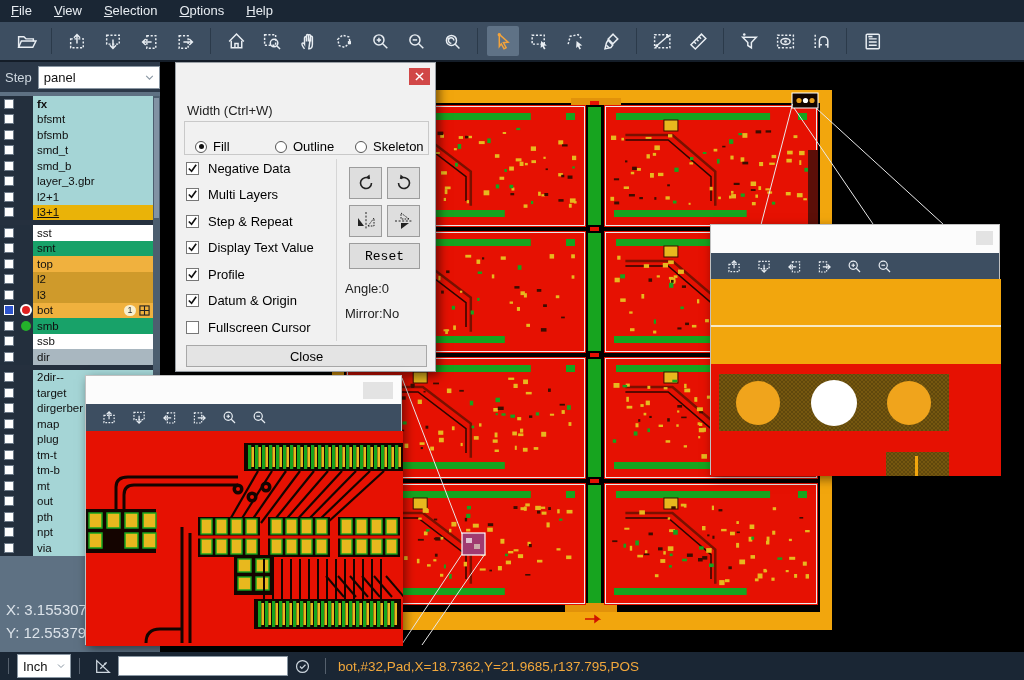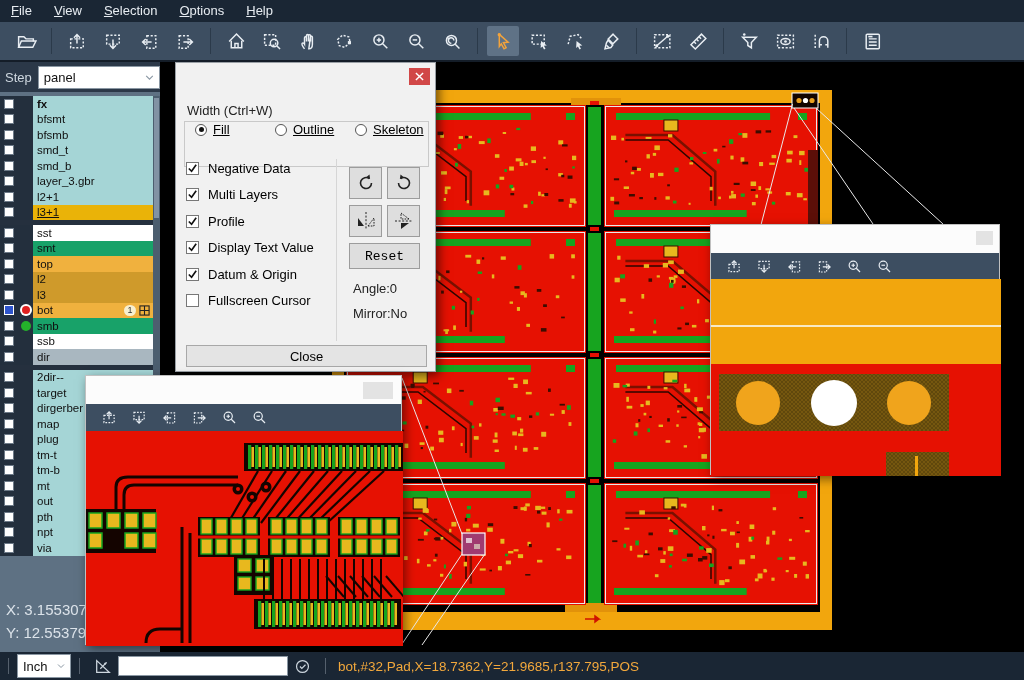--- a/index.html
+++ b/index.html
@@ -56,38 +56,38 @@
   .canvas svg { display:block; }
 
   
   .dialog { position:absolute; left:175px; top:62px; width:261px; height:310px; background:#f1f1f1;
             border:1px solid #9aa0a6; box-shadow:3px 4px 10px rgba(0,0,0,.55); z-index:6; font-size:13px; }
   .dlg-title { height:28px; background:#fdfdfd; border-bottom:1px solid #e3e3e3; display:flex; align-items:center; }
   .dlg-title .t { color:#222; padding-left:12px; }
   .dlg-close { position:absolute; right:5px; top:5px; width:21px; height:17px; background:#d14747;
                color:#fff; font-size:10px; display:flex; align-items:center; justify-content:center; }
   .dlg-wlabel { position:absolute; left:11px; top:40px; color:#222; }
-  .radio-box { position:absolute; left:8px; top:58px; width:245px; height:46px; border:1px solid #c9c9c9;
-               display:flex; align-items:flex-start;text-decoration:underline; }
+  .radio-box { position:absolute; left:8px; top:58px; width:245px; height:34px; border:1px solid #c9c9c9;
+               display:flex; align-items:flex-end; }
   .radio-item { display:flex; align-items:center; margin-left:10px; width:70px; }
   .rdo { width:12px; height:12px; border:1px solid #555; border-radius:50%; background:#fff;
          margin-right:6px; position:relative; flex:none; }
   .rdo.sel::after { content:""; position:absolute; left:2.5px; top:2.5px; width:5px; height:5px;
                     border-radius:50%; background:#111; }
   #dlg-checks { position:absolute; left:10px; top:92px; width:150px; }
   .chk-item { display:flex; align-items:center; height:26.5px; }
   .chk { width:13px; height:13px; background:#fff; border:1px solid #777; margin-right:9px;
          display:flex; align-items:center; justify-content:center; flex:none; }
   .dlg-right { position:absolute; left:160px; top:96px; width:93px; height:182px;
                border-left:1px solid #d6d6d6; }
   .gbtn { position:absolute; width:33px; height:32px; background:#dedede; border:1px solid #9c9c9c;
           display:flex; align-items:center; justify-content:center; color:#222; }
   .reset-btn { position:absolute; left:12px; top:84px; width:71px; height:26px; background:#dedede;
                border:1px solid #9c9c9c; display:flex; align-items:center; justify-content:center;font-family:Liberation Mono, monospace; }
-  .dlg-info { position:absolute; left:16px; color:#222; }
+  .dlg-info { position:absolute; left:8px; color:#222; }
   .close-btn { position:absolute; left:10px; top:282px; width:241px; height:22px; background:#e4e4e4;
                border:1px solid #a8a8a8; display:flex; align-items:center; justify-content:center; }
 
   
   .popup { position:absolute; border:1px solid #c0c0c0; box-shadow:3px 4px 10px rgba(0,0,0,.5);
            z-index:7; background:#fff; }
   .p-title { background:#fcfcfc; position:relative; }
   .p-btn { position:absolute; background:#e3e3e3; }
   .p-toolbar { background:#3d4e61; display:flex; align-items:center; padding-left:8px; }
   .p-toolbar .tbtn { width:26px; height:22px; }
@@ -1274,29 +1274,37 @@
             </svg>
           </span>
           <span>Multi Layers</span>
         </div>
         <div class="chk-item">
           <span class="chk">
             <svg width="11" height="11" viewBox="0 0 12 12">
               <path d="M2 6l3 3 5-7" fill="none" stroke="#111" stroke-width="1.8"></path>
             </svg>
           </span>
-          <span>Profile</span>
+          <span>Step &amp; Repeat</span>
         </div>
         <div class="chk-item">
           <span class="chk">
             <svg width="11" height="11" viewBox="0 0 12 12">
               <path d="M2 6l3 3 5-7" fill="none" stroke="#111" stroke-width="1.8"></path>
             </svg>
           </span>
           <span>Display Text Value</span>
+        </div>
+        <div class="chk-item">
+          <span class="chk">
+            <svg width="11" height="11" viewBox="0 0 12 12">
+              <path d="M2 6l3 3 5-7" fill="none" stroke="#111" stroke-width="1.8"></path>
+            </svg>
+          </span>
+          <span>Profile</span>
         </div>
         <div class="chk-item">
           <span class="chk">
             <svg width="11" height="11" viewBox="0 0 12 12">
               <path d="M2 6l3 3 5-7" fill="none" stroke="#111" stroke-width="1.8"></path>
             </svg>
           </span>
           <span>Datum &amp; Origin</span>
         </div>
         <div class="chk-item">

